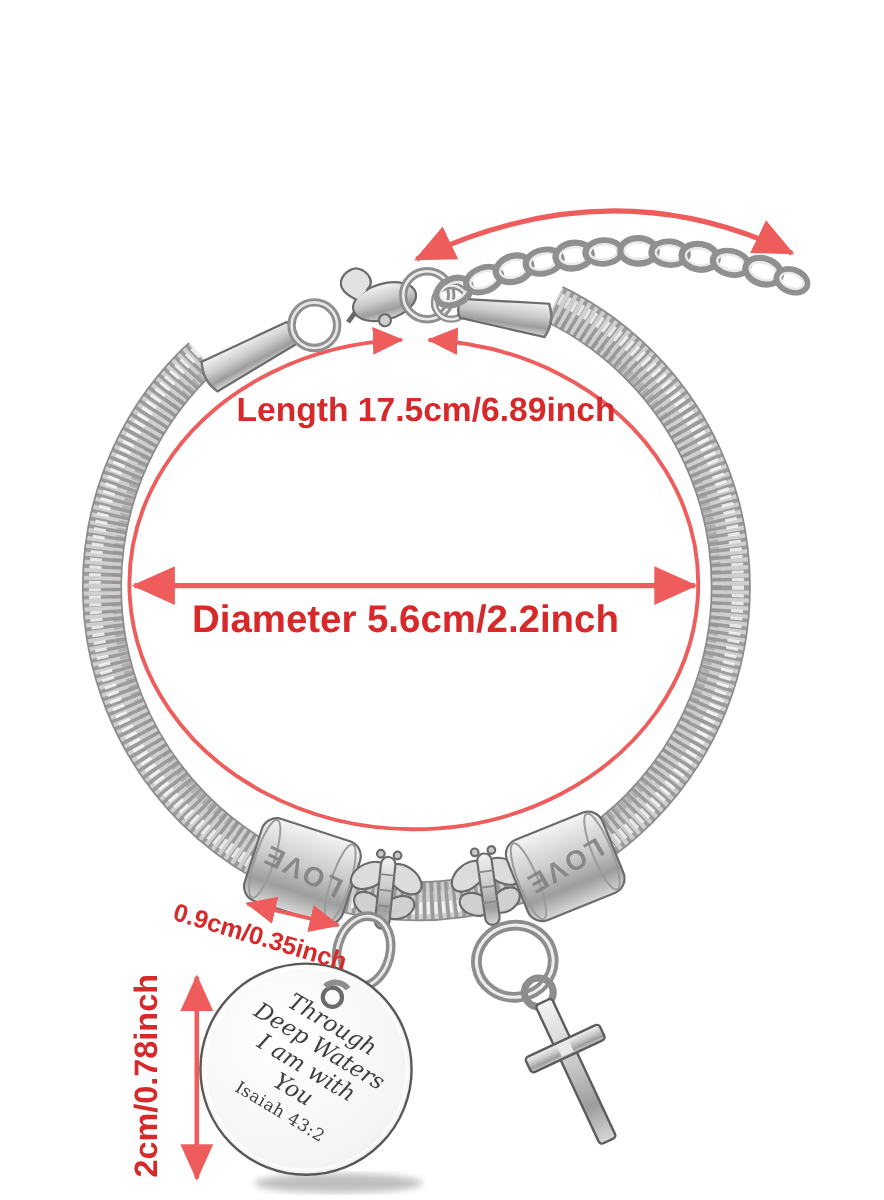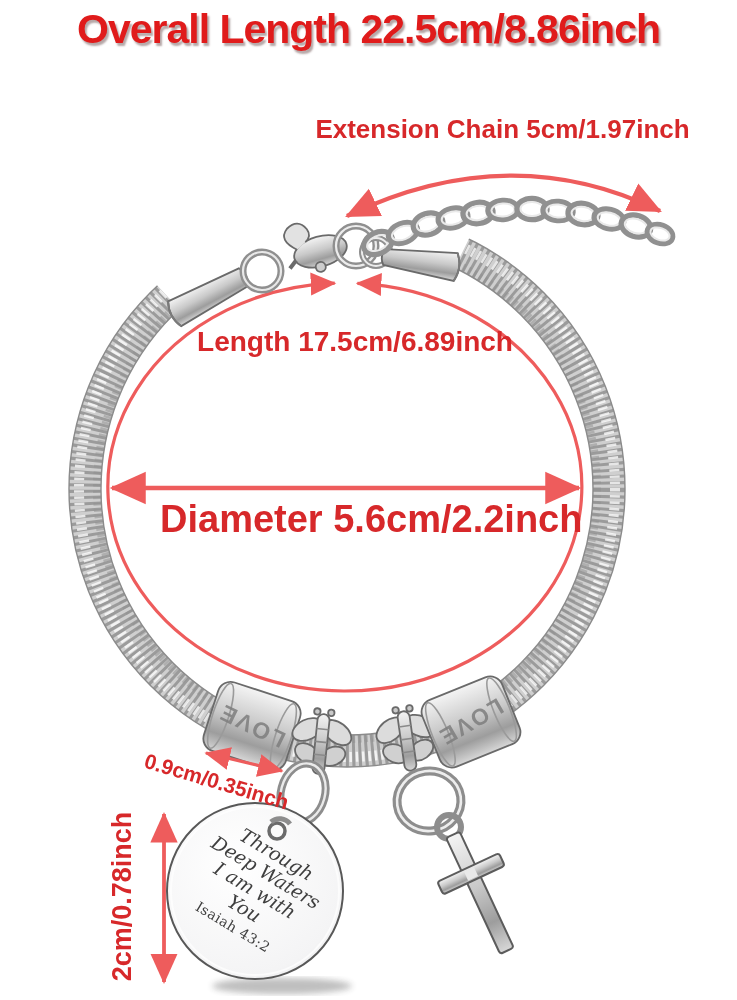--- a/index.html
+++ b/index.html
@@ -5,21 +5,21 @@
   html,body{margin:0;padding:0;background:#ffffff;}
   .stage{position:relative;width:737px;height:1000px;background:#ffffff;overflow:hidden;
          font-family:"Liberation Sans", sans-serif;}
   .stage svg{position:absolute;left:0;top:0;}
   .lbl{position:absolute;color:#d7282a;font-weight:bold;white-space:nowrap;line-height:1;}
   .title{position:absolute;left:0;top:6px;width:737px;text-align:center;
          font-size:41px;font-weight:bold;letter-spacing:-1px;color:#e01b1b;
          text-shadow:2px 3px 2px rgba(90,60,60,.45);white-space:nowrap;}
   .ext{left:310px;top:116px;width:385px;text-align:center;font-size:26px;}
   .len{left:170px;top:328px;width:370px;text-align:center;font-size:28px;}
-  .dia{left:160px;top:500px;width:380px;text-align:right;font-size:38px;}
+  .dia{left:160px;top:500px;width:380px;text-align:left;font-size:32px;}
   .beadw{left:148px;top:750px;font-size:21px;transform:rotate(16.5deg);transform-origin:left top;}
   .charmh{left:27px;top:883px;width:190px;text-align:center;font-size:27px;transform:rotate(-90deg);}
   .charm-text{position:absolute;left:165px;top:838px;width:180px;text-align:center;
               transform:rotate(31deg);color:#3f3f3f;}
   .charm-text .script{font-family:"DejaVu Serif", serif;font-style:italic;
                       font-size:19px;line-height:21px;}
   .charm-text .verse{font-family:"DejaVu Serif", serif;font-size:14px;line-height:19px;
                      letter-spacing:.5px;margin-top:2px;}
   .lko{fill:none;stroke:#909090;stroke-width:5.5;}
   .lki{fill:none;stroke:#e9e9e9;stroke-width:2;}
@@ -211,22 +211,20 @@
       <rect x="-7.5" y="2" width="15" height="128" rx="3" fill="url(#silver)" stroke="#5c5c5c" stroke-width="2"></rect>
       <rect x="-34" y="38" width="68" height="14" rx="3" fill="url(#silver)" stroke="#5c5c5c" stroke-width="2"></rect>
       <rect x="-5.5" y="40" width="11" height="10" fill="#e9e9e9"></rect>
     </g>
 
     <line class="arrow" x1="206" y1="753" x2="282" y2="771" stroke-width="3.2" marker-start="url(#ahr)" marker-end="url(#ah)"></line>
 
     <line class="arrow" x1="164" y1="814" x2="164" y2="982" stroke-width="3.8" marker-start="url(#ahr)" marker-end="url(#ah)"></line>
   </svg>
 
-  <div class="title">Overall Length 22.5cm/8.86inch</div>
-  <div class="lbl ext">Extension Chain 5cm/1.97inch</div>
   <div class="lbl len">Length 17.5cm/6.89inch</div>
   <div class="lbl dia">Diameter 5.6cm/2.2inch</div>
   <div class="lbl beadw">0.9cm/0.35inch</div>
   <div class="lbl charmh">2cm/0.78inch</div>
 
   <div class="charm-text">
     <div class="script">Through</div>
     <div class="script">Deep Waters</div>
     <div class="script">I am with</div>
     <div class="script">You</div>

